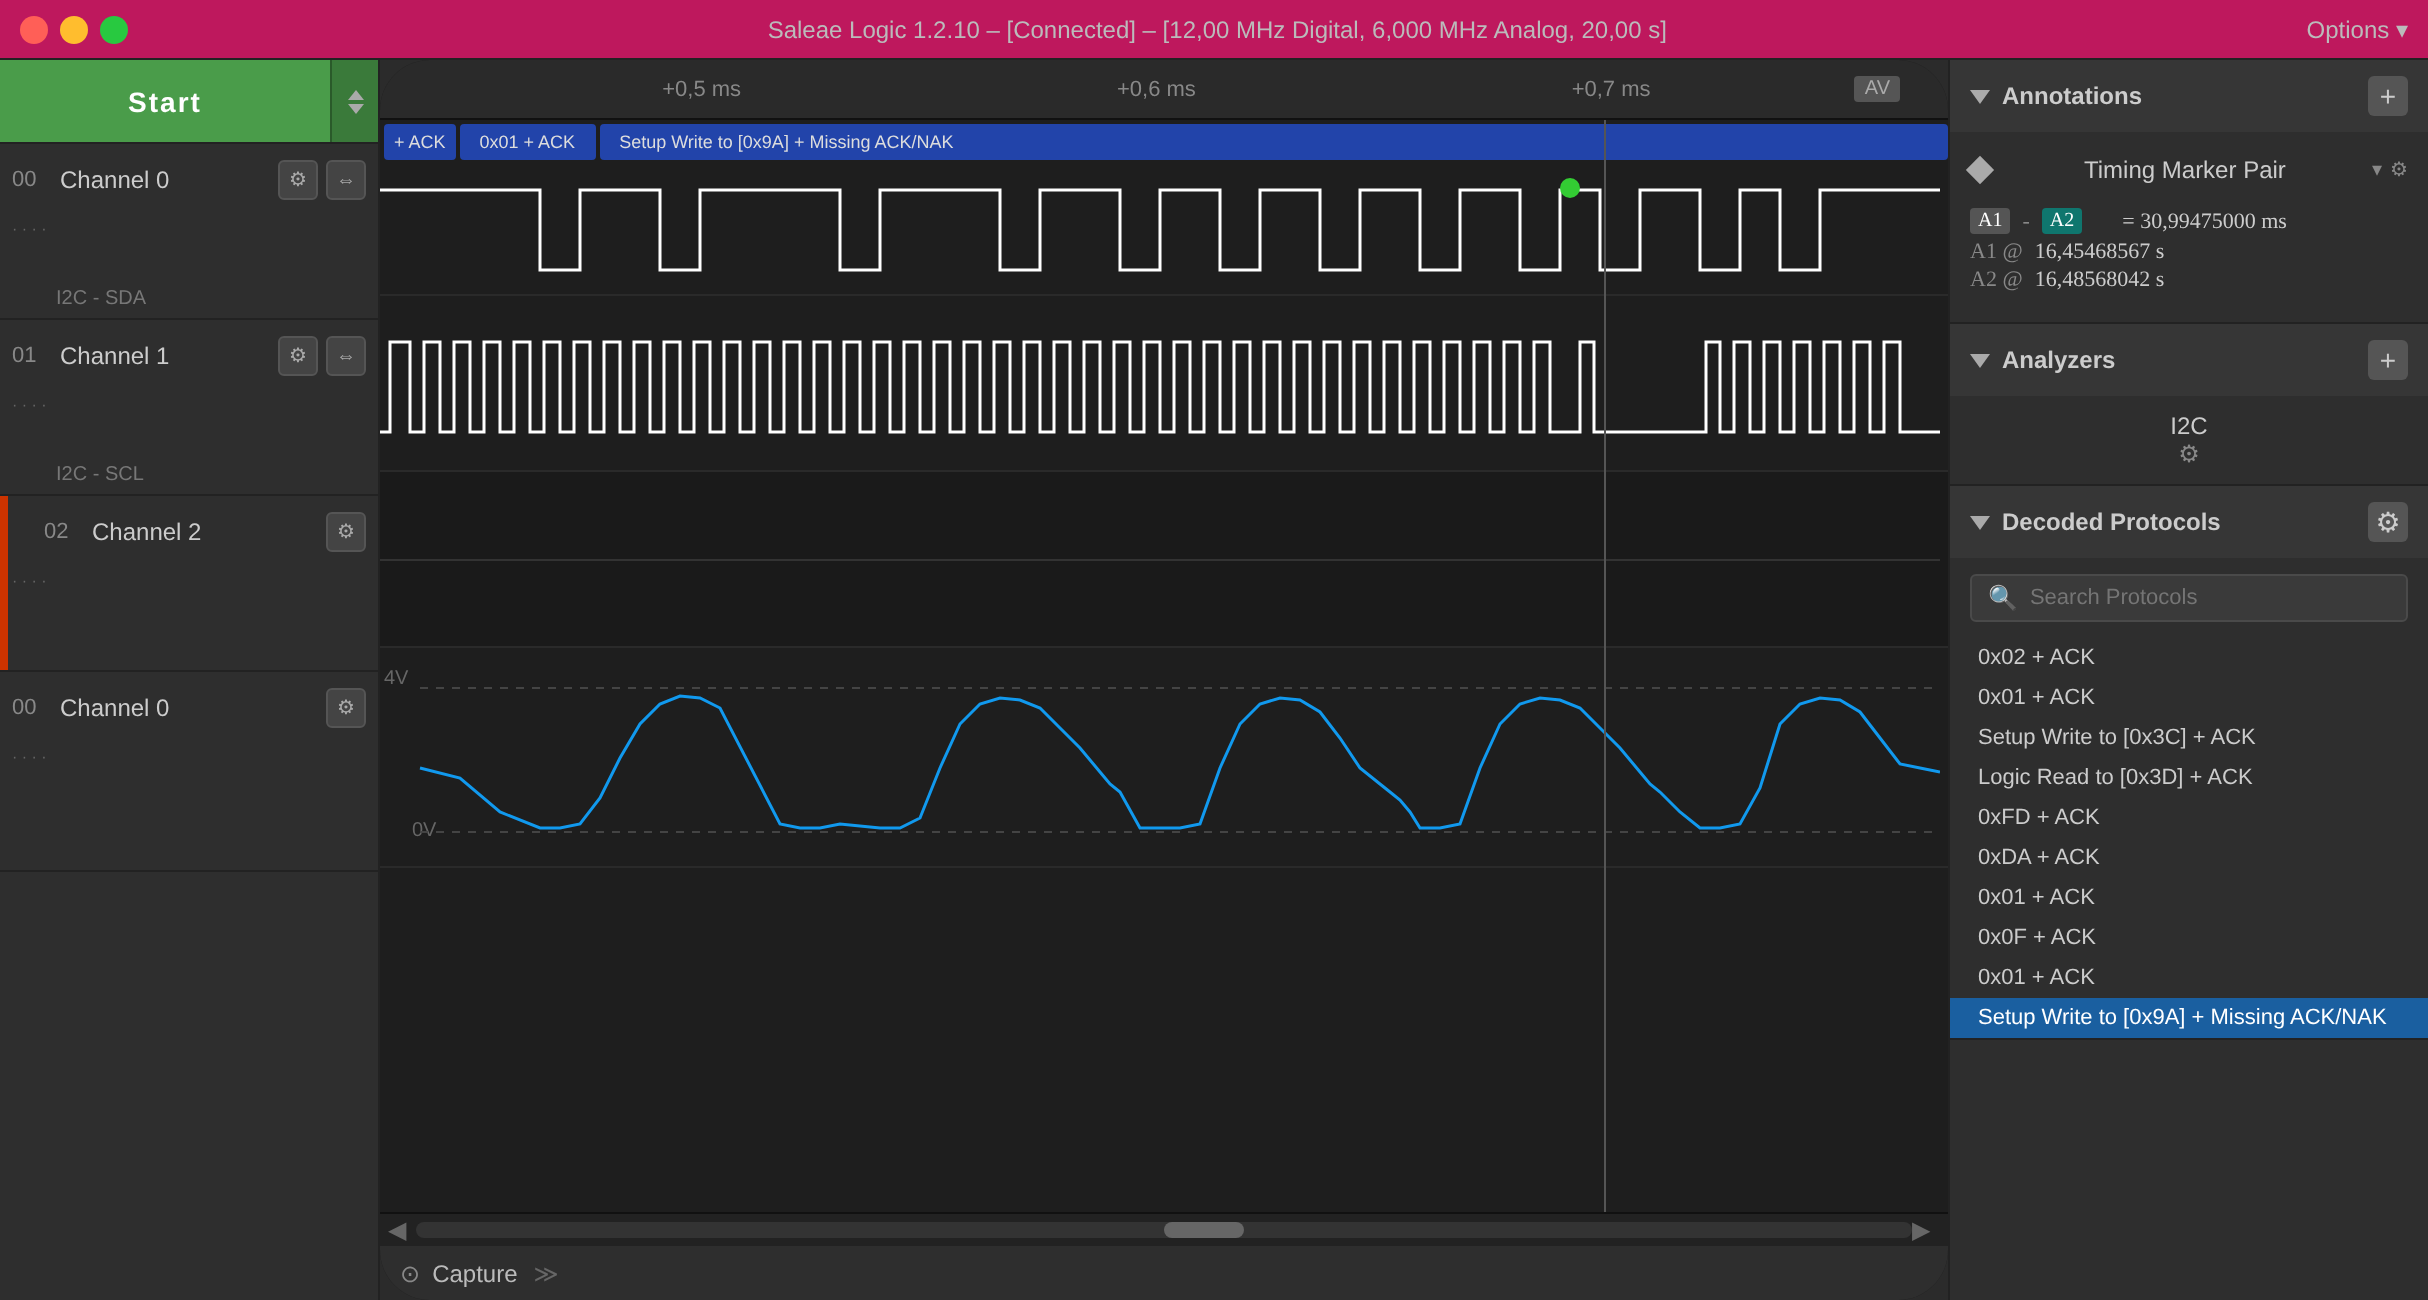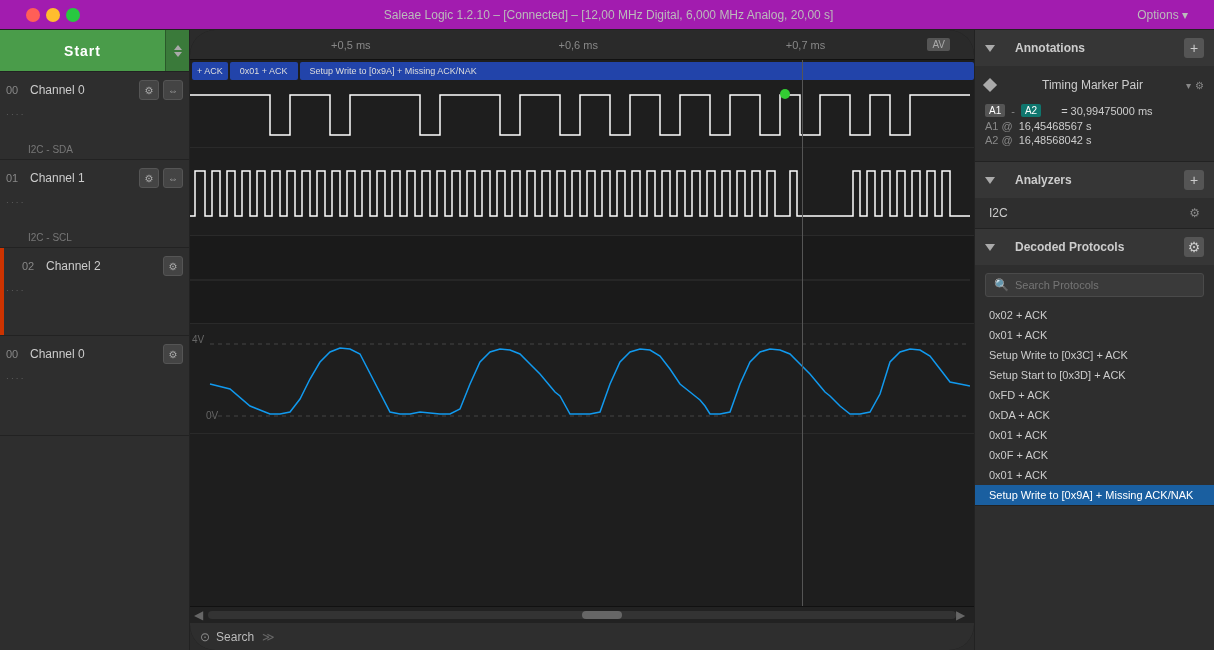--- a/index.html
+++ b/index.html
@@ -8,26 +8,26 @@
       color: #ccc;
       font-family: 'Segoe UI', Arial, sans-serif;
       font-size: 12px;
       width: 1214px;
       height: 650px;
       overflow: hidden;
     }
 
     
     .titlebar {
-      background: #a21caf;
+      background: #be185d;
       height: 30px;
       display: flex;
       align-items: center;
       justify-content: space-between;
-      padding: 0 26px;
+      padding: 0 10px;
       border-bottom: 1px solid #222;
       flex-shrink: 0;
     }
     .titlebar-controls {
       display: flex;
       gap: 6px;
     }
     .titlebar-btn {
       width: 14px; height: 14px;
       border-radius: 50%;
@@ -268,21 +268,21 @@
     .panel-section-header {
       display: flex;
       align-items: center;
       justify-content: space-between;
       padding: 8px 10px;
       background: #363636;
     }
     .section-title-row {
       display: flex;
       align-items: center;
-      gap: 20px;
+      gap: 6px;
       justify-content: space-between;
     }
     .triangle-down {
       width: 0; height: 0;
       border-left: 5px solid transparent;
       border-right: 5px solid transparent;
       border-top: 7px solid #aaa;
       display: inline-block;
     }
     .section-label {
@@ -316,20 +316,21 @@
       background: #aaa;
       transform: rotate(45deg);
       flex-shrink: 0;
     }
     .tm-label { color: #ccc; font-size: 12px; flex: 1; margin-left: 43px; }
     .tm-arrow { color: #888; font-size: 10px; }
     .tm-gear { color: #888; font-size: 10px; cursor: pointer; }
 
     .timing-values {
       padding: 6px 0;
+      font-family: Liberation Serif, serif;
     }
     .timing-diff-row {
       display: flex;
       align-items: center;
       gap: 4px;
       padding: 2px 0;
       font-size: 11px;
     }
     .tm-at-row {
       display: flex;
@@ -339,20 +340,21 @@
       font-size: 11px;
     }
     .tm-a-label { color: #888; }
 
     
     .analyzer-item {
       display: flex;
       align-items: center;
       justify-content: space-between;
       padding: 8px 14px;
+      flex-direction: column;
     }
     .analyzer-name { color: #ccc; font-size: 12px; }
 
     
     .search-box {
       margin: 8px 10px;
       display: flex;
       align-items: center;
       background: #3a3a3a;
       border: 1px solid #4a4a4a;
@@ -559,21 +561,21 @@
       <div style="width:14px;color:#666;font-size:12px;cursor:pointer;">◀</div>
       <div class="scroll-track">
         <div class="scroll-thumb"></div>
       </div>
       <div style="width:14px;color:#666;font-size:12px;cursor:pointer;">▶</div>
     </div>
 
     <div class="bottom-bar">
       <div class="capture-btn">
         <span class="capture-icon">⊙</span>
-        <span>Search</span>
+        <span>Capture</span>
       </div>
       <span style="color:#666;">≫</span>
     </div>
 
   </div>
 
   <div class="right-panel">
 
     <div class="panel-section">
       <div class="panel-section-header">
@@ -634,21 +636,21 @@
 
       <div class="search-box">
         <span class="search-icon-sym">🔍</span>
         <input class="search-input" type="text" placeholder="Search Protocols" style="">
       </div>
 
       <div class="protocol-list">
         <div class="protocol-item">0x02 + ACK</div>
         <div class="protocol-item">0x01 + ACK</div>
         <div class="protocol-item">Setup Write to [0x3C] + ACK</div>
-        <div class="protocol-item">Setup Start to [0x3D] + ACK</div>
+        <div class="protocol-item">Logic Read to [0x3D] + ACK</div>
         <div class="protocol-item">0xFD + ACK</div>
         <div class="protocol-item">0xDA + ACK</div>
         <div class="protocol-item">0x01 + ACK</div>
         <div class="protocol-item">0x0F + ACK</div>
         <div class="protocol-item">0x01 + ACK</div>
         <div class="protocol-item protocol-item-highlight">Setup Write to [0x9A] + Missing ACK/NAK</div>
       </div>
     </div>
 
   </div>

